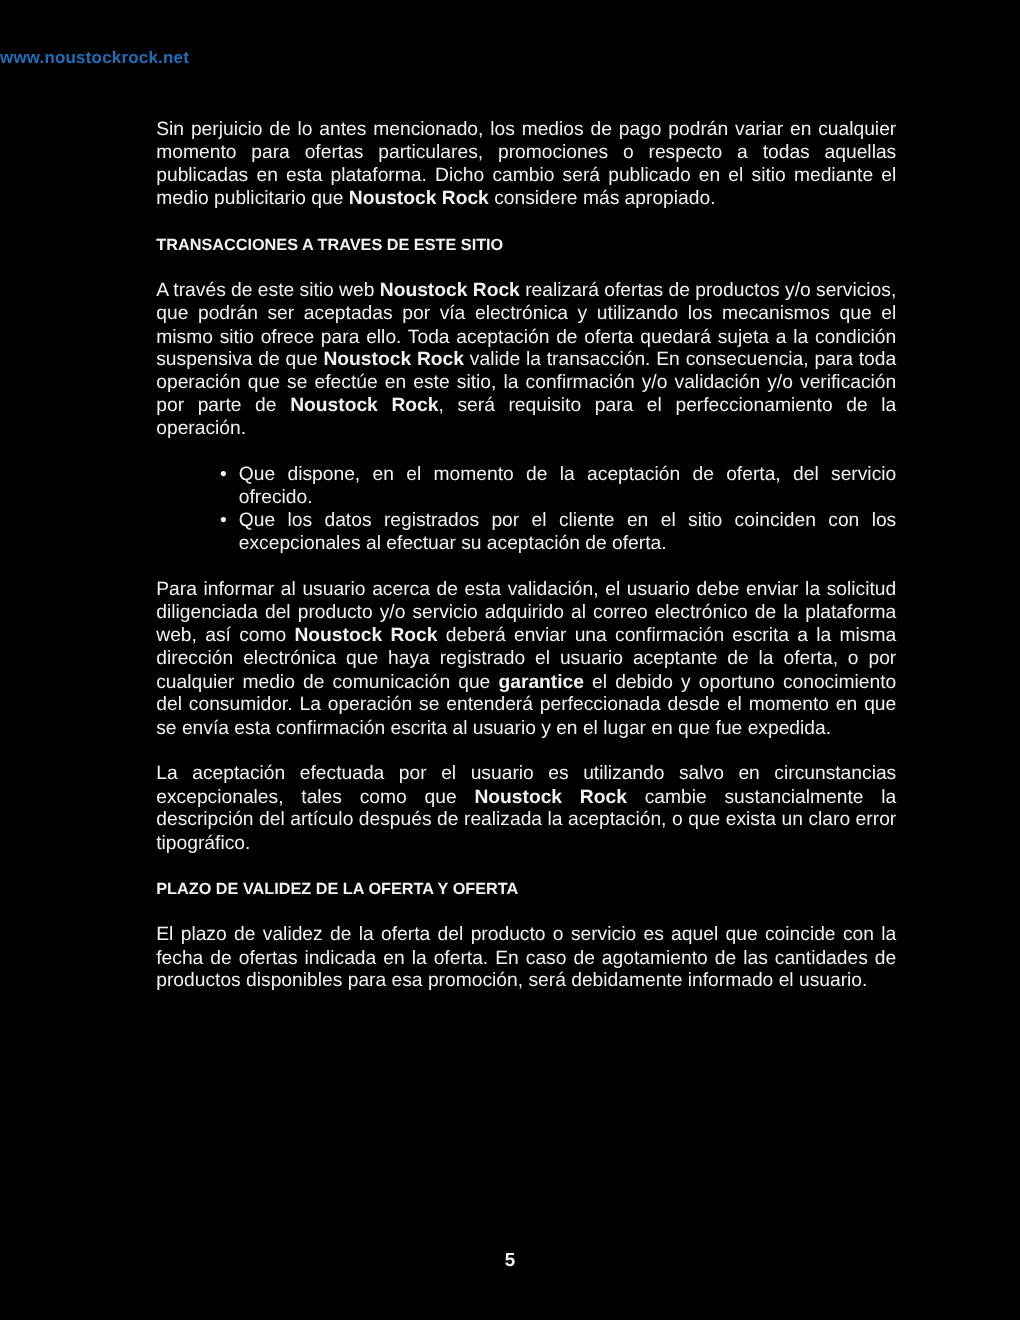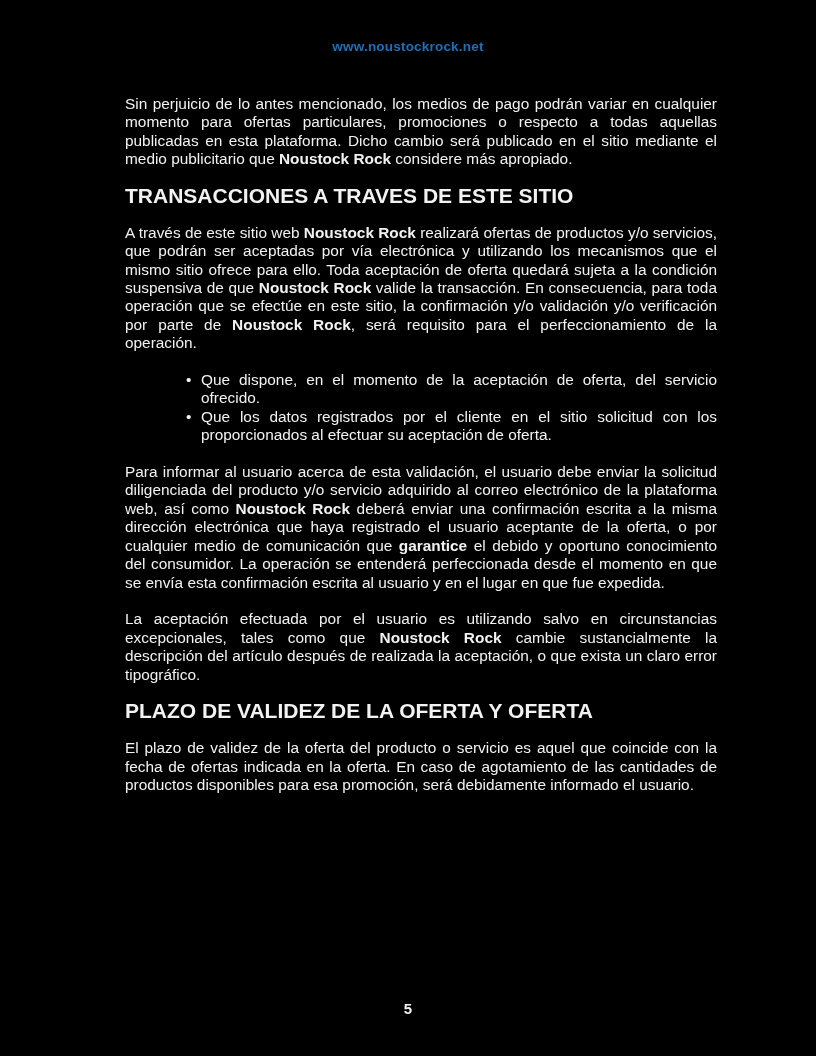--- a/index.html
+++ b/index.html
@@ -10,53 +10,53 @@
     background: #000000;
     color: #f2f2f2;
     font-family: "Liberation Sans", sans-serif;
     overflow: hidden;
   }
   .header {
     position: absolute;
     top: 37px;
     left: 0;
     right: 0;
-    text-align: center;
+    text-align: left;
   }
   .url {
     color: #1e6fba;
     font-weight: bold;
     font-size: 13.5px;
     text-decoration: none;
     letter-spacing: 0.2px;
   }
   .content {
     position: absolute;
     top: 95px;
     left: 125px;
     width: 592px;
     font-size: 15.4px;
     line-height: 18.4px;
     text-align: justify;
   }
   .p { margin: 0 0 18.4px 0; }
   .p.indent { text-indent: 22px; }
   .h {
-    font-size: 21px;
+    font-size: 13px;
     font-weight: bold;
     text-align: left;
     margin: 0 0 18.4px 0;
   }
   .b { font-weight: bold; }
   ul.bullets {
     list-style: none;
     margin: 0 0 18.4px 0;
     padding: 0 0 0 66px;
   }
-  ul.bullets li { position: relative; margin-left: 10px; }
+  ul.bullets li { position: relative; }
   ul.bullets li::before {
     content: "\2022";
     position: absolute;
     left: -15px;
     top: 0;
   }
   .footer {
     position: absolute;
     top: 1000px;
     left: 0;
@@ -74,21 +74,21 @@
   <div class="header">
     <a href="#" class="url">www.noustockrock.net</a>
   </div>
 
   <main class="content">
       <p class="p"><span>Sin perjuicio de lo antes mencionado, los medios de pago podrán variar en cualquier momento para ofertas particulares, promociones o respecto a todas aquellas publicadas en esta plataforma. Dicho cambio será publicado en el sitio mediante el medio publicitario que </span><span class="b">Noustock Rock</span><span> considere más apropiado.</span></p>
       <h2 class="h">TRANSACCIONES A TRAVES DE ESTE SITIO</h2>
       <p class="p"><span>A través de este sitio web </span><span class="b">Noustock Rock</span><span> realizará ofertas de productos y/o servicios, que podrán ser aceptadas por vía electrónica y utilizando los mecanismos que el mismo sitio ofrece para ello. Toda aceptación de oferta quedará sujeta a la condición suspensiva de que </span><span class="b">Noustock Rock</span><span> valide la transacción. En consecuencia, para toda operación que se efectúe en este sitio, la confirmación y/o validación y/o verificación por parte de </span><span class="b">Noustock Rock</span><span>, será requisito para el perfeccionamiento de la operación.</span></p>
       <ul class="bullets">
         <li><span>Que dispone, en el momento de la aceptación de oferta, del servicio ofrecido.</span></li>
-        <li><span>Que los datos registrados por el cliente en el sitio solicitud con los proporcionados al efectuar su aceptación de oferta.</span></li>
+        <li><span>Que los datos registrados por el cliente en el sitio coinciden con los excepcionales al efectuar su aceptación de oferta.</span></li>
       </ul>
       <p class="p"><span>Para informar al usuario acerca de esta validación, el usuario debe enviar la solicitud diligenciada del producto y/o servicio adquirido al correo electrónico de la plataforma web, así como </span><span class="b">Noustock Rock</span><span> deberá enviar una confirmación escrita a la misma dirección electrónica que haya registrado el usuario aceptante de la oferta, o por cualquier medio de comunicación que </span><span class="b">garantice</span><span> el debido y oportuno conocimiento del consumidor. La operación se entenderá perfeccionada desde el momento en que se envía esta confirmación escrita al usuario y en el lugar en que fue expedida.</span></p>
       <p class="p"><span>La aceptación efectuada por el usuario es utilizando salvo en circunstancias excepcionales, tales como que </span><span class="b">Noustock Rock</span><span> cambie sustancialmente la descripción del artículo después de realizada la aceptación, o que exista un claro error tipográfico.</span></p>
       <h2 class="h">PLAZO DE VALIDEZ DE LA OFERTA Y OFERTA</h2>
       <p class="p"><span>El plazo de validez de la oferta del producto o servicio es aquel que coincide con la fecha de ofertas indicada en la oferta. En caso de agotamiento de las cantidades de productos disponibles para esa promoción, será debidamente informado el usuario.</span></p>
     </main>
 
   <div class="footer">
     <span>5</span>
   </div>

